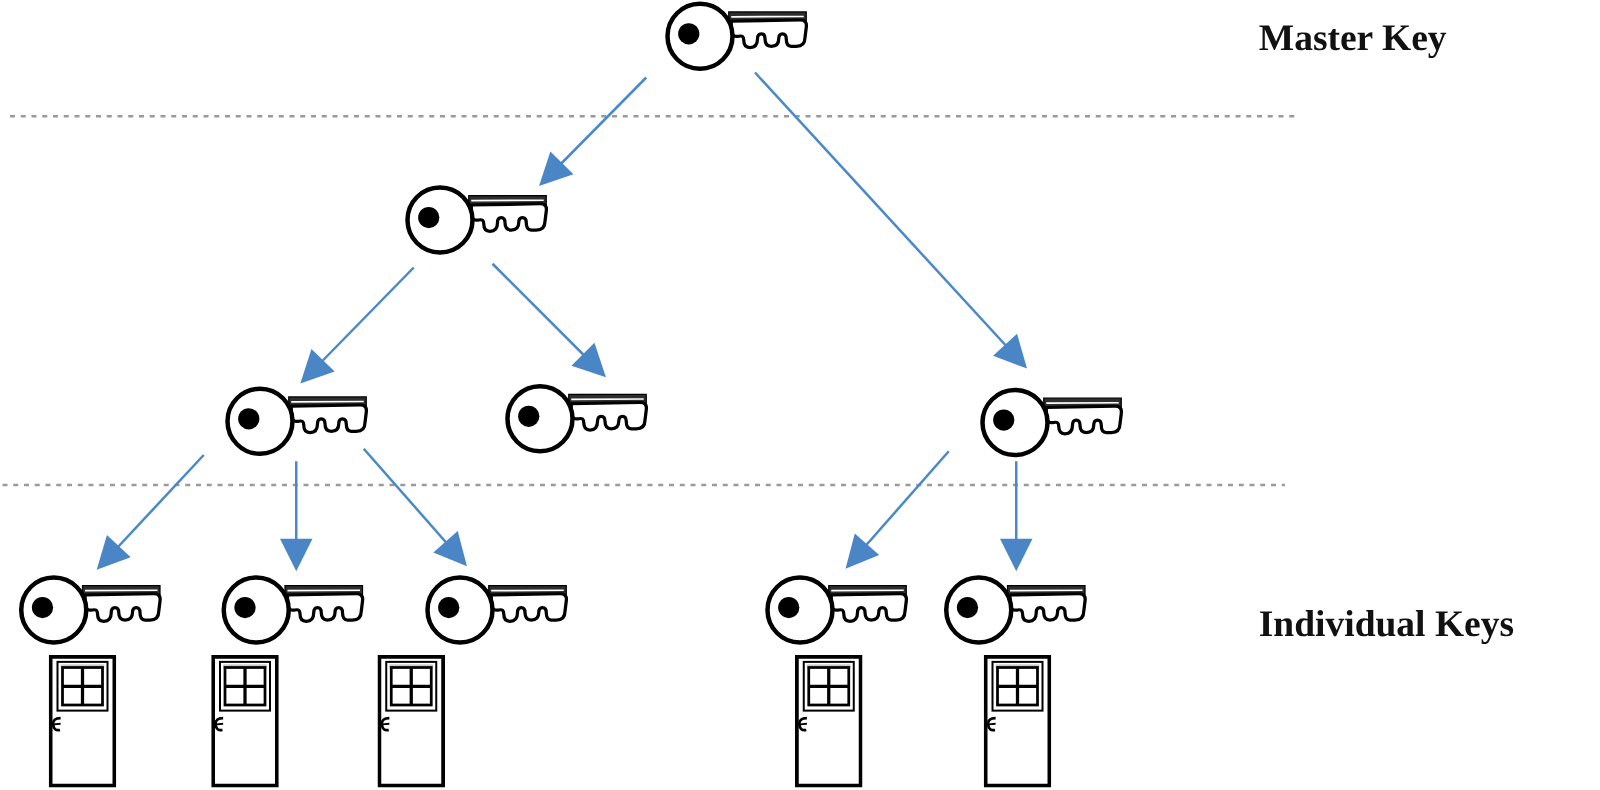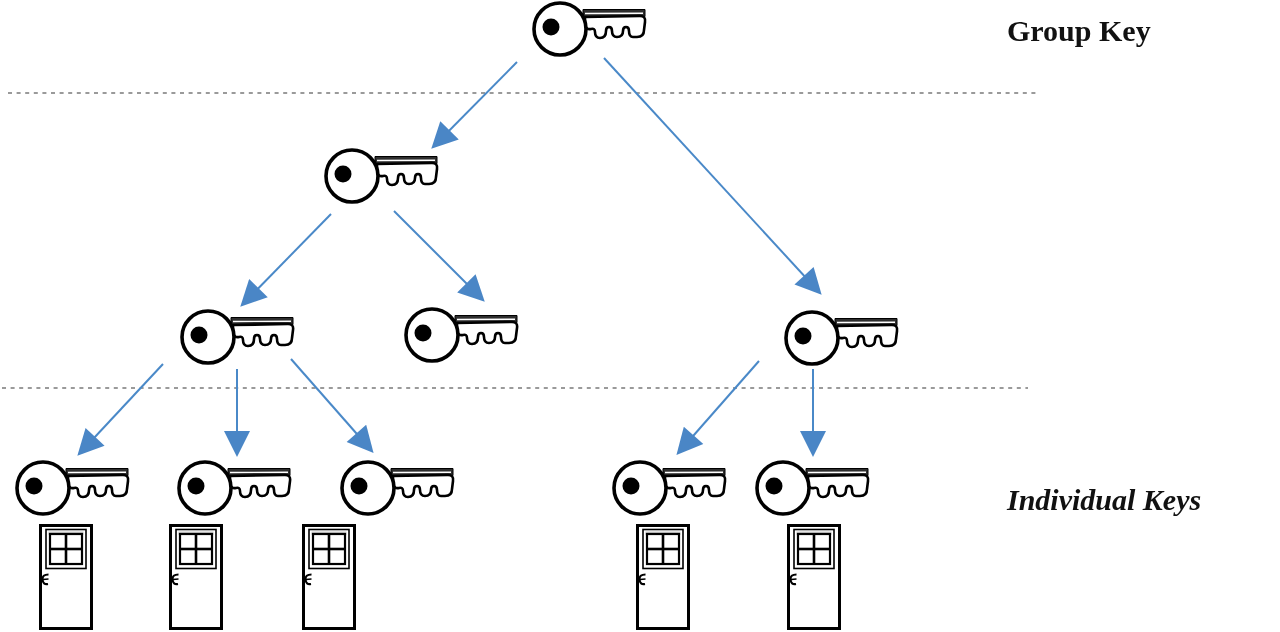--- a/index.html
+++ b/index.html
@@ -81,15 +81,15 @@
         <use href="#sym-key" x="610" y="456" width="120" height="62"></use>
         <use href="#sym-key" x="753" y="456" width="120" height="62"></use>
         <use href="#sym-door" x="39" y="524" width="54" height="106"></use>
         <use href="#sym-door" x="169" y="524" width="54" height="106"></use>
         <use href="#sym-door" x="302" y="524" width="54" height="106"></use>
         <use href="#sym-door" x="636" y="524" width="54" height="106"></use>
         <use href="#sym-door" x="787" y="524" width="54" height="106"></use>
       </g>
   </svg>
 
-  <div class="lvl-label" id="label-master" style="left: 1007px; top: 13px;">Group Key</div>
-  <div class="lvl-label" id="label-individual" style="left: 1007px; top: 482px; font-style: italic;">Individual Keys</div>
+  <div class="lvl-label" id="label-master" style="left: 1007px; top: 13px;">Master Key</div>
+  <div class="lvl-label" id="label-individual" style="left: 1007px; top: 482px;">Individual Keys</div>
 </div>
 
 </body></html>

